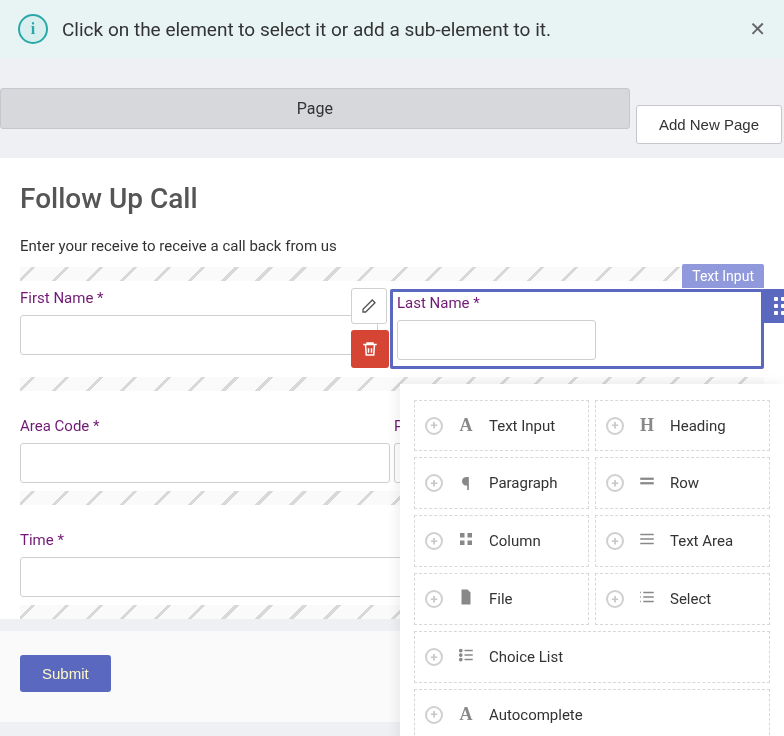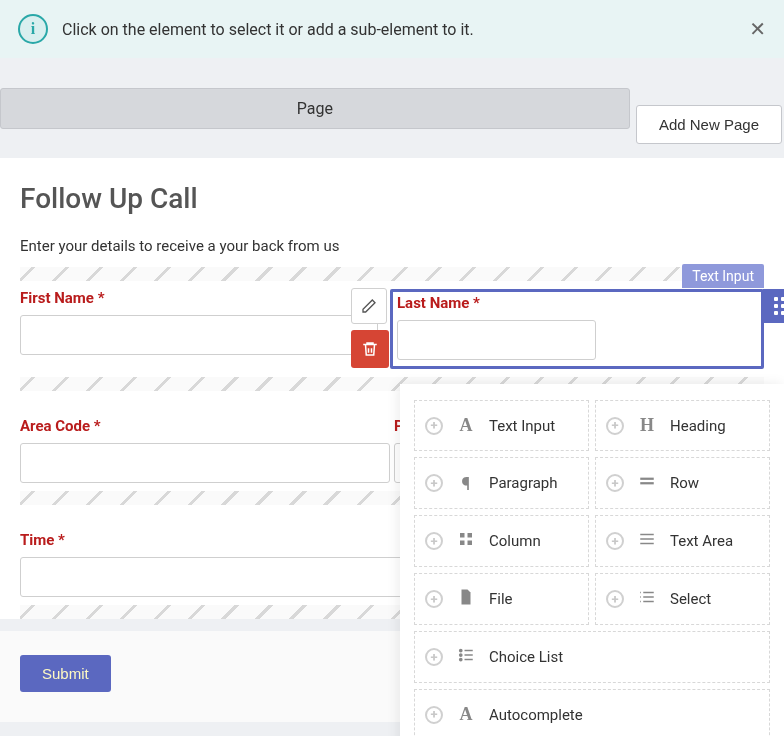--- a/index.html
+++ b/index.html
@@ -26,21 +26,21 @@
     border-radius: 50%;
     display: flex; align-items: center; justify-content: center;
     background: #d9efef;
   }
   .info-icon-inner {
     color: #2aa8a8;
     font-weight: bold;
     font-family: Georgia, serif;
     font-size: 16px;
   }
-  .info-text { color: #333; font-size: 16px; }
+  .info-text { color: #333; font-size: 19px; }
   .close-x {
     position: absolute;
     right: 18px; top: 50%;
     transform: translateY(-50%);
     color: #666;
     font-size: 20px;
     cursor: pointer;
     line-height: 1;
   }
   .tab-row {
@@ -102,22 +102,22 @@
     position: relative;
   }
   .field {
     flex: 1;
     display: flex;
     flex-direction: column;
     position: relative;
   }
   .field-label {
     font-size: 15px;
-    font-weight: 700;
-    color: #b91c1c;
+    font-weight: 400;
+    color: #701a75;
     margin-bottom: 8px;
   }
   .field-input {
     border: 1px solid #cfcfcf;
     border-radius: 3px;
     height: 40px;
     padding: 0 8px;
     font-size: 14px;
     background: #fff;
   }
@@ -250,21 +250,21 @@
   <div class="close-x">✕</div>
 </div>
 
 <div class="tab-row">
   <div class="page-tab">Page</div>
   <button class="add-page-btn">Add New Page</button>
 </div>
 
 <div class="form-panel">
   <h1 class="form-title">Follow Up Call</h1>
-  <div class="form-subtitle">Enter your details to receive a your back from us</div>
+  <div class="form-subtitle">Enter your receive to receive a call back from us</div>
 
   <div class="hatch"></div>
 
   <div class="row2">
     <div class="field">
       <div class="field-label">First Name *</div>
       <input class="field-input" value="" style="">
     </div>
 
     <div class="selected-shell">

